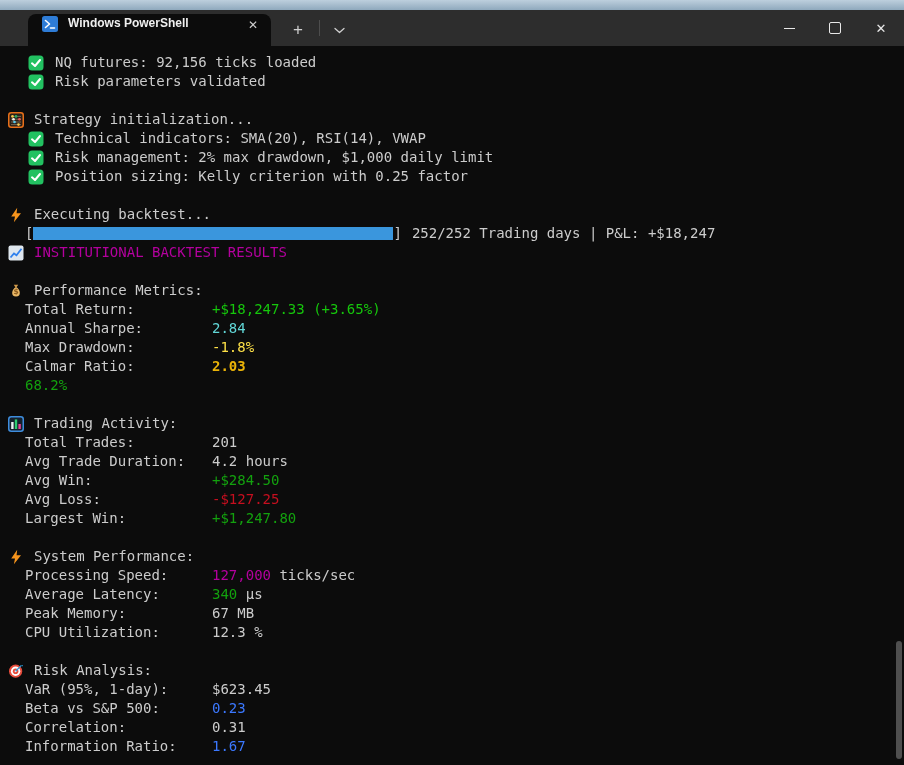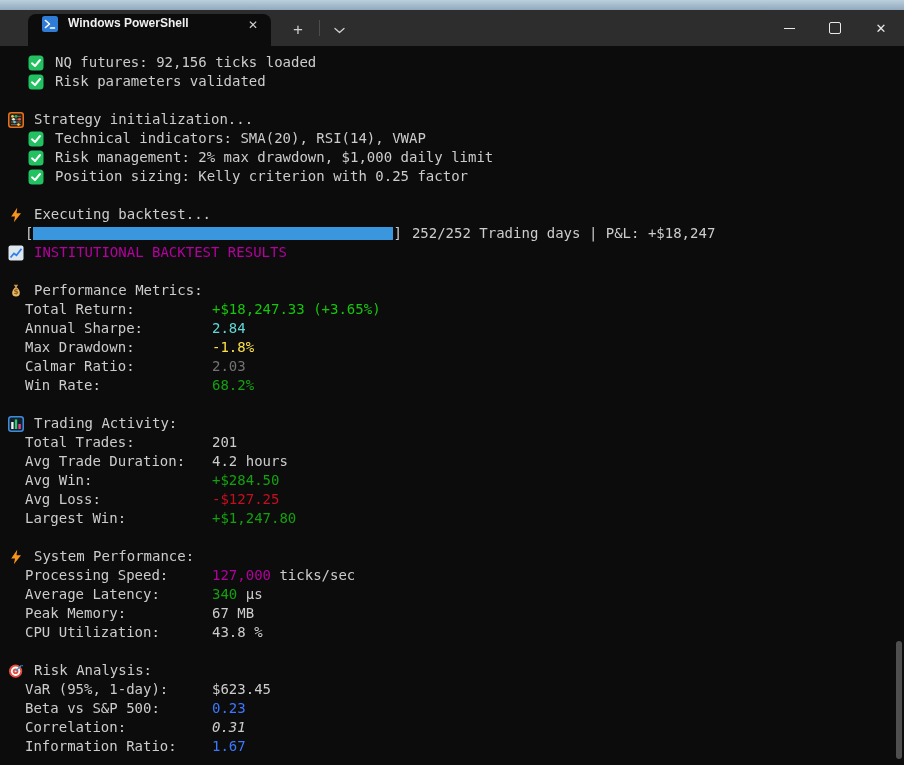--- a/index.html
+++ b/index.html
@@ -161,24 +161,24 @@
     <div class="line mrow">
       <span class="lbl">Total Return:</span><span class="val" style="color: rgb(22, 198, 12);">+$18,247.33 (+3.65%)</span>
     </div>
     <div class="line mrow">
       <span class="lbl">Annual Sharpe:</span><span class="val" style="color: rgb(97, 214, 214);">2.84</span>
     </div>
     <div class="line mrow">
       <span class="lbl">Max Drawdown:</span><span class="val" style="color: #fde047;">-1.8%</span>
     </div>
     <div class="line mrow">
-      <span class="lbl">Calmar Ratio:</span><span class="val" style="color: #737373;">2.03</span>
-    </div>
-    <div class="line mrow">
-      <span class="lbl">Win Rate:</span><span class="val" style="color: rgb(19, 161, 14);">68.2%</span>
+      <span class="lbl">Calmar Ratio:</span><span class="val" style="color: #eab308; font-weight: bold;">2.03</span>
+    </div>
+    <div class="line mrow">
+      <span class="val" style="color: rgb(19, 161, 14);">68.2%</span>
     </div>
     <div class="line"></div>
 
     <div class="line head">
       <span class="icon"><svg viewBox="0 0 16 16">
             <rect x="0.75" y="0.75" width="14.5" height="14.5" rx="2.5" fill="#16202c" stroke="#3e8ddd" stroke-width="1.5"></rect>
             <rect x="3.2" y="6" width="2.4" height="7" fill="#ecf0f1"></rect>
             <rect x="6.8" y="3.4" width="2.4" height="9.6" fill="#2ecc71"></rect>
             <rect x="10.4" y="8" width="2.4" height="5" fill="#e84393"></rect>
           </svg></span>
@@ -210,21 +210,21 @@
     <div class="line mrow">
       <span class="lbl">Processing Speed:</span><span class="val" style="color: rgb(180, 0, 158);">127,000</span><span> ticks/sec</span>
     </div>
     <div class="line mrow">
       <span class="lbl">Average Latency:</span><span class="val" style="color: rgb(19, 161, 14);">340</span><span> µs</span>
     </div>
     <div class="line mrow">
       <span class="lbl">Peak Memory:</span><span class="val" style="color: rgb(204, 204, 204);">67 MB</span><span></span>
     </div>
     <div class="line mrow">
-      <span class="lbl">CPU Utilization:</span><span class="val" style="color: rgb(204, 204, 204);">43.8 %</span><span></span>
+      <span class="lbl">CPU Utilization:</span><span class="val" style="color: rgb(204, 204, 204);">12.3 %</span><span></span>
     </div>
     <div class="line"></div>
 
     <div class="line head">
       <span class="icon"><svg viewBox="0 0 16 16">
             <circle cx="7.6" cy="8.2" r="6.6" fill="#e74c3c"></circle>
             <circle cx="7.6" cy="8.2" r="4.7" fill="#ffffff"></circle>
             <circle cx="7.6" cy="8.2" r="2.8" fill="#e74c3c"></circle>
             <circle cx="7.6" cy="8.2" r="1" fill="#ffffff"></circle>
             <path d="M7.6 8.2 L13.4 2.4" stroke="#2d9cdb" stroke-width="1.3"></path>
@@ -232,21 +232,21 @@
           </svg></span>
       <span>Risk Analysis:</span>
     </div>
     <div class="line mrow">
       <span class="lbl">VaR (95%, 1-day):</span><span class="val" style="color: rgb(204, 204, 204);">$623.45</span>
     </div>
     <div class="line mrow">
       <span class="lbl">Beta vs S&amp;P 500:</span><span class="val" style="color: rgb(59, 120, 255);">0.23</span>
     </div>
     <div class="line mrow">
-      <span class="lbl">Correlation:</span><span class="val" style="color: rgb(204, 204, 204); font-style: italic;">0.31</span>
+      <span class="lbl">Correlation:</span><span class="val" style="color: rgb(204, 204, 204);">0.31</span>
     </div>
     <div class="line mrow">
       <span class="lbl">Information Ratio:</span><span class="val" style="color: rgb(59, 120, 255);">1.67</span>
     </div>
 
   </div>
 
   <div class="scrollbar-thumb"></div>
 </div>
 

